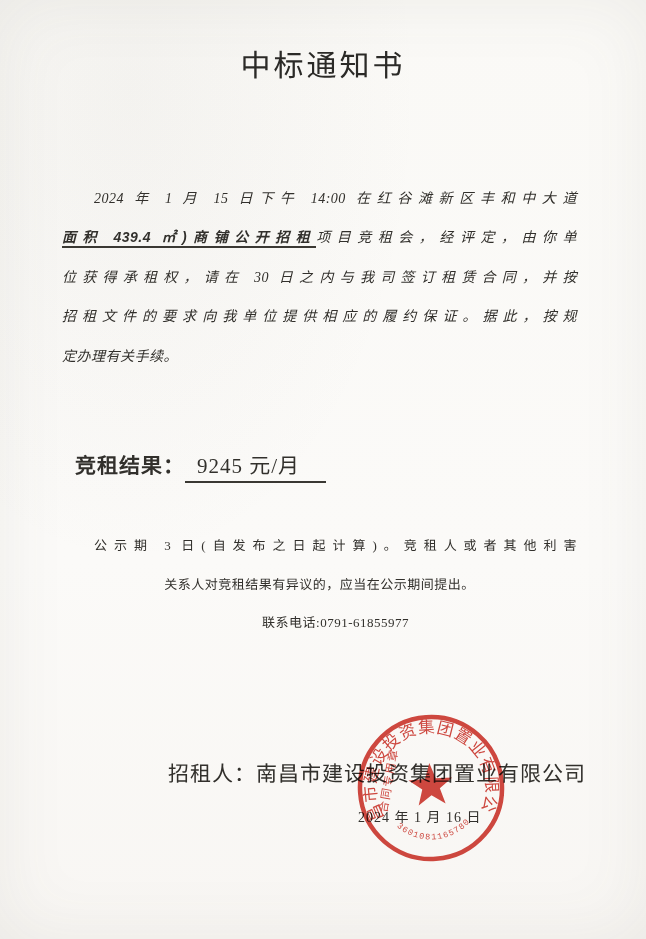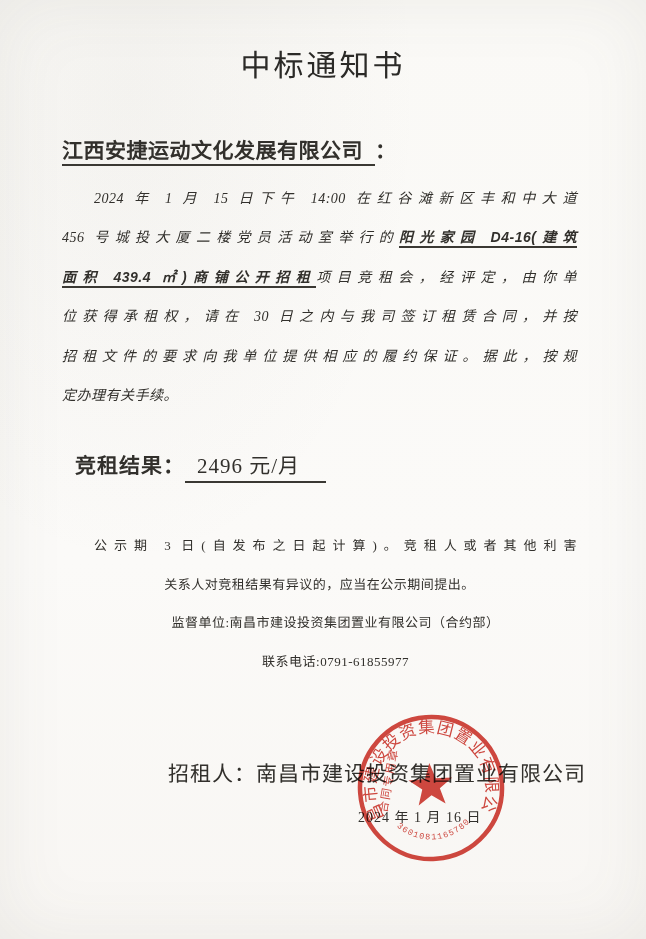--- a/index.html
+++ b/index.html
@@ -118,41 +118,36 @@
   .seal .ring { stroke: var(--seal); }
   .seal .star { fill: var(--seal); }
 </style>
 </head>
 <body>
 
 <div class="page">
 
   <div class="doc-title">中标通知书</div>
 
-  <div class="addressee">
-    <span class="uname">江西安捷运动文化发展有限公司</span><span>：</span>
-  </div>
 
   <div class="body-para">
     <div class="bline just indent"><span>2024 年 1 月 15 日下午 14:00 在红谷滩新区丰和中大道</span><span class="hl"></span><span></span></div>
-    <div class="bline just"><span>456 号城投大厦二楼党员活动室举行的</span><span class="hl">阳光家园 D4-16(建筑</span><span></span></div>
     <div class="bline just"><span></span><span class="hl">面积 439.4 ㎡)商铺公开招租</span><span>项目竞租会，经评定，由你单</span></div>
     <div class="bline just"><span>位获得承租权，请在 30 日之内与我司签订租赁合同，并按</span><span class="hl"></span><span></span></div>
     <div class="bline just"><span>招租文件的要求向我单位提供相应的履约保证。据此，按规</span><span class="hl"></span><span></span></div>
     <div class="bline"><span>定办理有关手续。</span><span class="hl"></span><span></span></div>
   </div>
 
   <div class="result-line">
-    <span class="result-label">竞租结果：</span><span class="result-value">2496 元/月</span>
+    <span class="result-label">竞租结果：</span><span class="result-value">9245 元/月</span>
   </div>
 
   <div class="notice-para">
     <div class="nline just indent">公示期 3 日(自发布之日起计算)。竞租人或者其他利害</div>
     <div class="nline">关系人对竞租结果有异议的，应当在公示期间提出。</div>
-    <div class="nline indent">监督单位:南昌市建设投资集团置业有限公司（合约部）</div>
     <div class="nline indent">联系电话:0791-61855977</div>
   </div>
 
   <div class="issuer-line">招租人：南昌市建设投资集团置业有限公司</div>
 
   <div class="date-line">2024 年 1 月 16 日</div>
 
   <svg class="seal" viewBox="0 0 200 200" xmlns="http://www.w3.org/2000/svg" aria-hidden="true">
     <circle class="ring" cx="100" cy="100" r="71" fill="none" stroke-width="4.5"></circle>
     <defs>

